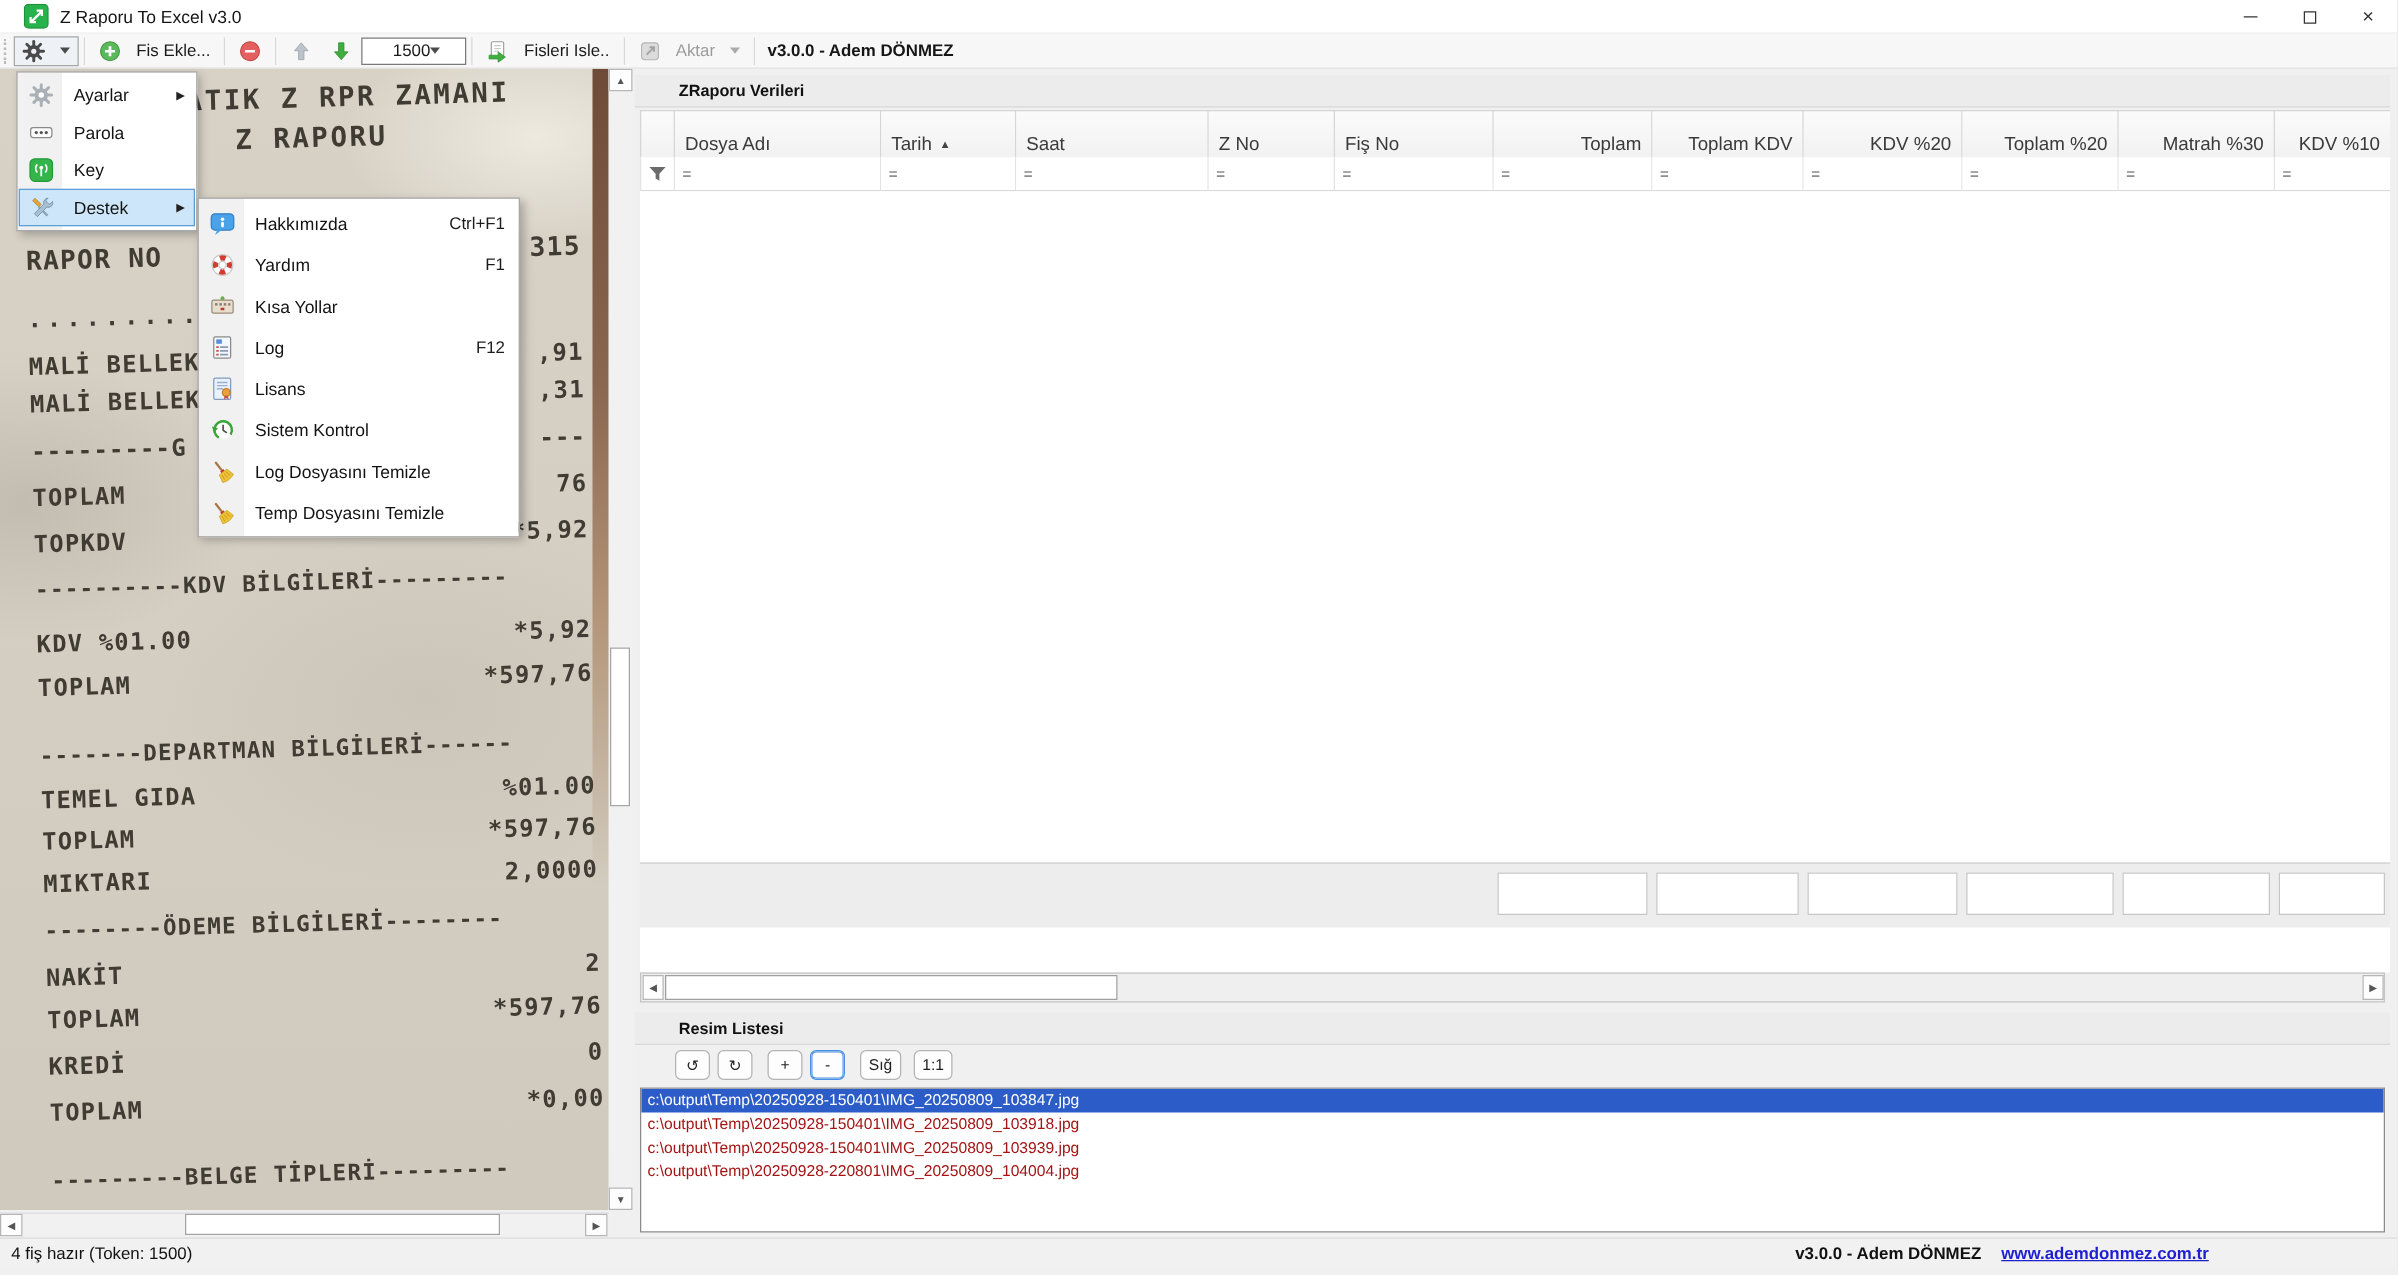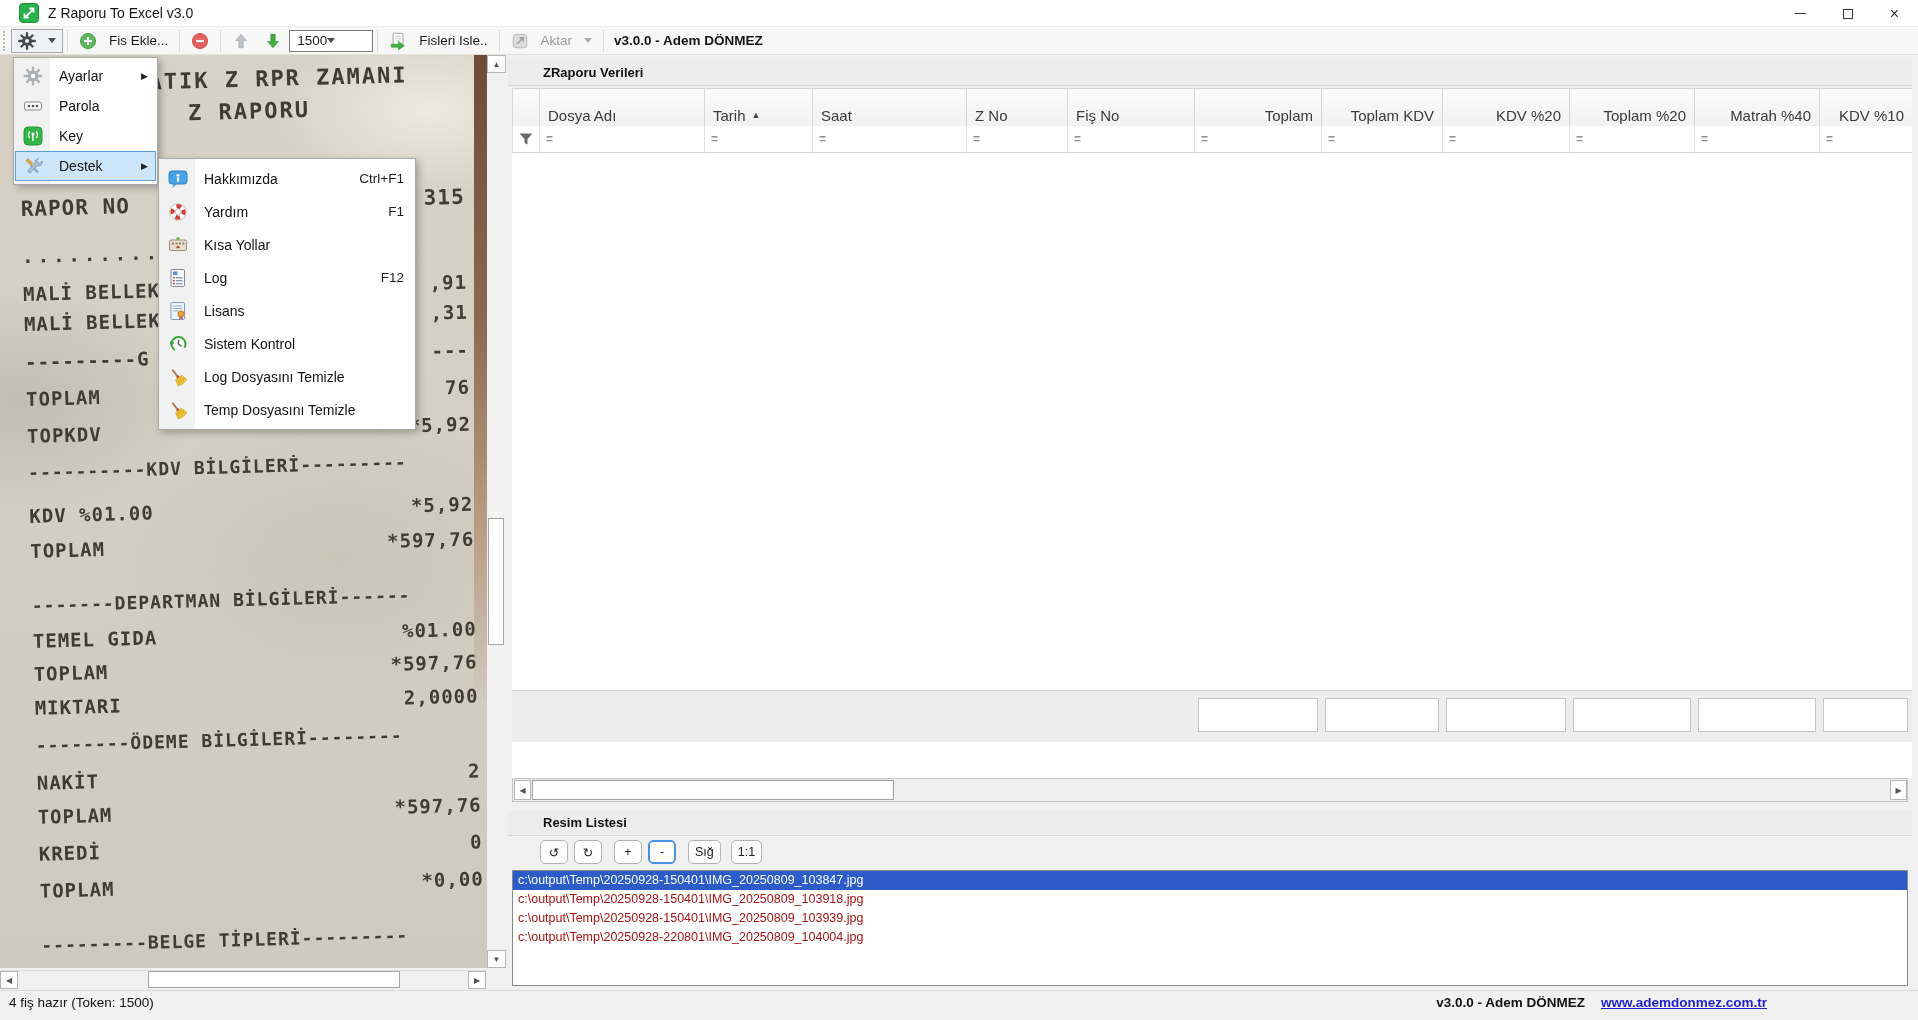--- a/index.html
+++ b/index.html
@@ -24,21 +24,21 @@
   .grip{width:5px;height:20px;border-left:2px dotted #b9b9b9;margin:0 3px 0 3px;}
   .tsep{width:1px;height:22px;background:#d9d9d9;margin:0 4px;}
   .tbtn{display:flex;align-items:center;gap:12px;height:24px;padding:0 6px;border:1px solid transparent;
         background:transparent;font-size:13.5px;color:#1a1a1a;font-family:inherit;}
   .tbtn.open{border-color:#a8a8a8;background:#eef2f6;}
   .tbtn.disabled{color:#9b9b9b;}
   .caret{width:0;height:0;border-left:4px solid transparent;border-right:4px solid transparent;
          border-top:5px solid #4a4a4a;display:inline-block;}
   .tbtn.disabled .caret{border-top-color:#ababab;}
   .combo{display:flex;align-items:center;width:84px;height:22px;
-         background:#fff;border:1px solid #7a7a7a;padding:0 4px 0 7px;font-size:13.5px;}
+         background:#fff;border:1px solid #7a7a7a;padding:0 4px 0 24px;font-size:13.5px;}
   .tb-version{font-weight:600;margin-left:6px;color:#161616;}
   .ticon{width:18px;height:18px;flex:0 0 auto;}
 
   
   .receipt-panel{position:absolute;left:0;top:55px;width:507px;height:935px;background:#f0f0f0;}
   .photo{position:absolute;left:0;top:0;width:487px;height:913px;overflow:hidden;
     background:
       radial-gradient(ellipse 220px 120px at 88% 6%, rgba(240,236,227,.9), rgba(240,236,227,0) 70%),
       radial-gradient(ellipse 260px 160px at 4% 38%, rgba(128,120,108,.22), rgba(128,120,108,0) 70%),
       radial-gradient(ellipse 300px 200px at 70% 55%, rgba(150,142,128,.14), rgba(150,142,128,0) 75%),
@@ -475,21 +475,21 @@
           <span>KDV %20</span>
 
         </div>
 
         <div class="hcell right">
           <span>Toplam %20</span>
 
         </div>
 
         <div class="hcell right">
-          <span>Matrah %40</span>
+          <span>Matrah %30</span>
 
         </div>
 
         <div class="hcell right">
           <span>KDV %10</span>
 
         </div>
       </div>
     <div class="frow">
       <div class="fcell">

